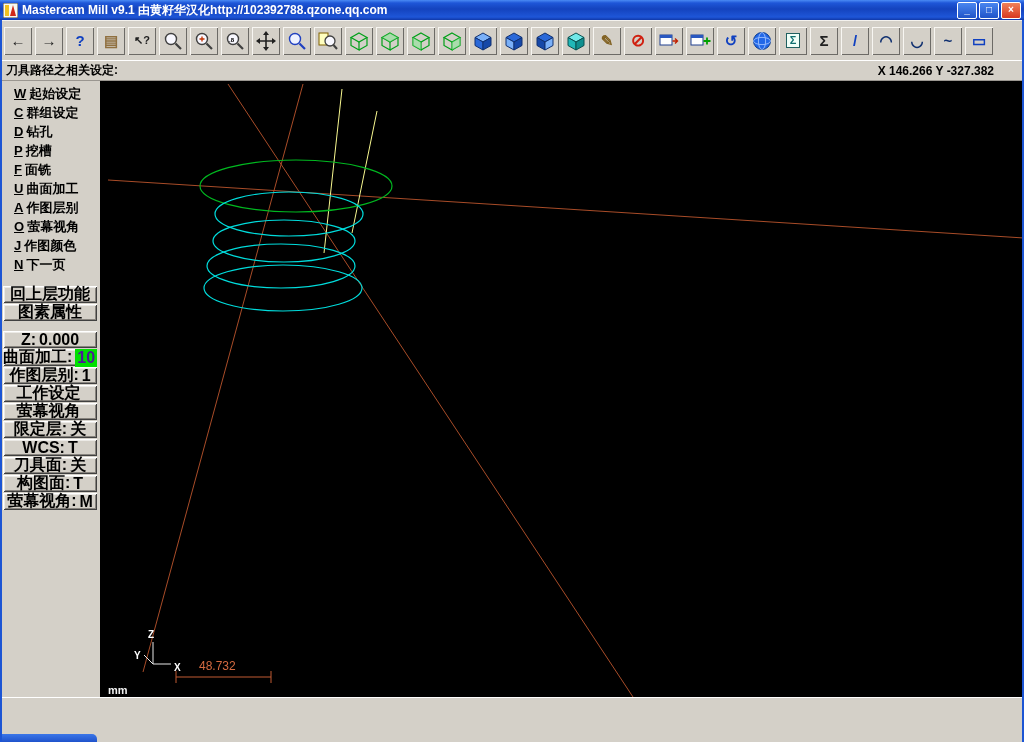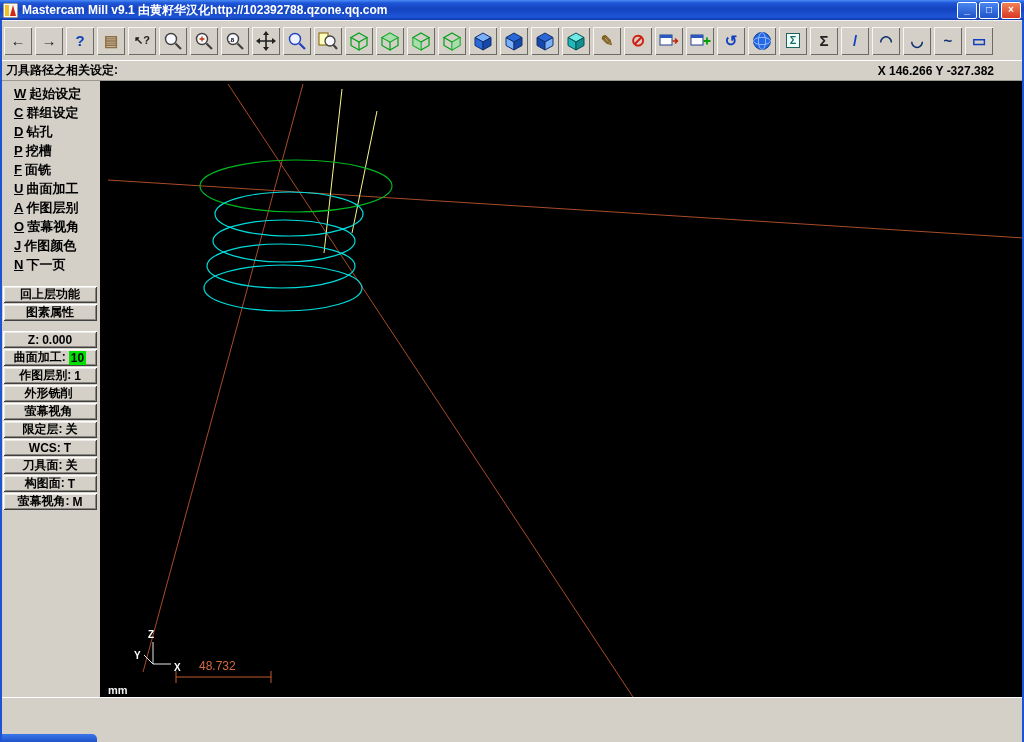--- a/index.html
+++ b/index.html
@@ -30,24 +30,24 @@
              background:#d4d0c8;box-shadow:inset 0 1px 0 #fff, inset 0 -1px 0 #9a9690;
              display:flex;align-items:center;font-size:12px;font-weight:bold;padding:0 6px;}
   .coords{position:absolute;right:30px;}
   
   .sidebar{position:absolute;left:0;top:81px;width:100px;height:616px;box-sizing:border-box;
            background:#d4d0c8;padding-top:3px;}
   .menu-item{font-size:13px;font-weight:bold;line-height:19px;padding-left:14px;color:#000;white-space:nowrap;}
   .menu-item .hotkey{text-decoration:underline;margin-right:3px;}
   .spacer-a{height:11px;} .spacer-b{height:8px;}
   .sbtn{display:flex;align-items:center;justify-content:center;gap:3px;width:94px;height:17px;
-        margin:1px auto;font-size:12px;font-weight:bold;background:#d4d0c8;white-space:nowrap;
+        margin:1px auto;font-size:16px;font-weight:bold;background:#d4d0c8;white-space:nowrap;
         box-shadow:inset 1px 1px 0 #ffffff, inset -1px -1px 0 #404040,
                    inset 2px 2px 0 #eceae6, inset -2px -2px 0 #88847e;}
-  .hl{background:#00e000;color:#000000;padding:0 2px;}
+  .hl{background:#00e000;color:#4c1d95;padding:0 2px;}
   
   .canvas{position:absolute;left:100px;top:81px;width:924px;height:616px;background:#000;}
   
   .bottombar{position:absolute;left:0;top:697px;width:100%;height:45px;background:#d4d0c8;
              border-top:1px solid #fff;}
   .taskbar-blue{position:absolute;left:0;bottom:0;width:97px;height:9px;
                 background:linear-gradient(180deg,#3a76e8,#1c4ec8);border-top-right-radius:5px;}
   
   .edge{position:absolute;background:#1c55d4;z-index:40;}
   .edge.l{left:0;top:20px;bottom:0;width:2px;}
@@ -265,21 +265,21 @@
       </div>
     <div class="sbtn">
         <span>曲面加工:</span>
         <span class="hl">10</span>
       </div>
     <div class="sbtn">
         <span>作图层别:</span>
         <span>1</span>
       </div>
     <div class="sbtn">
-        <span>外形铣削</span>
+        <span>工作设定</span>
         <span></span>
       </div>
     <div class="sbtn">
         <span>萤幕视角</span>
         <span></span>
       </div>
     <div class="sbtn">
         <span>限定层:</span>
         <span>关</span>
       </div>

